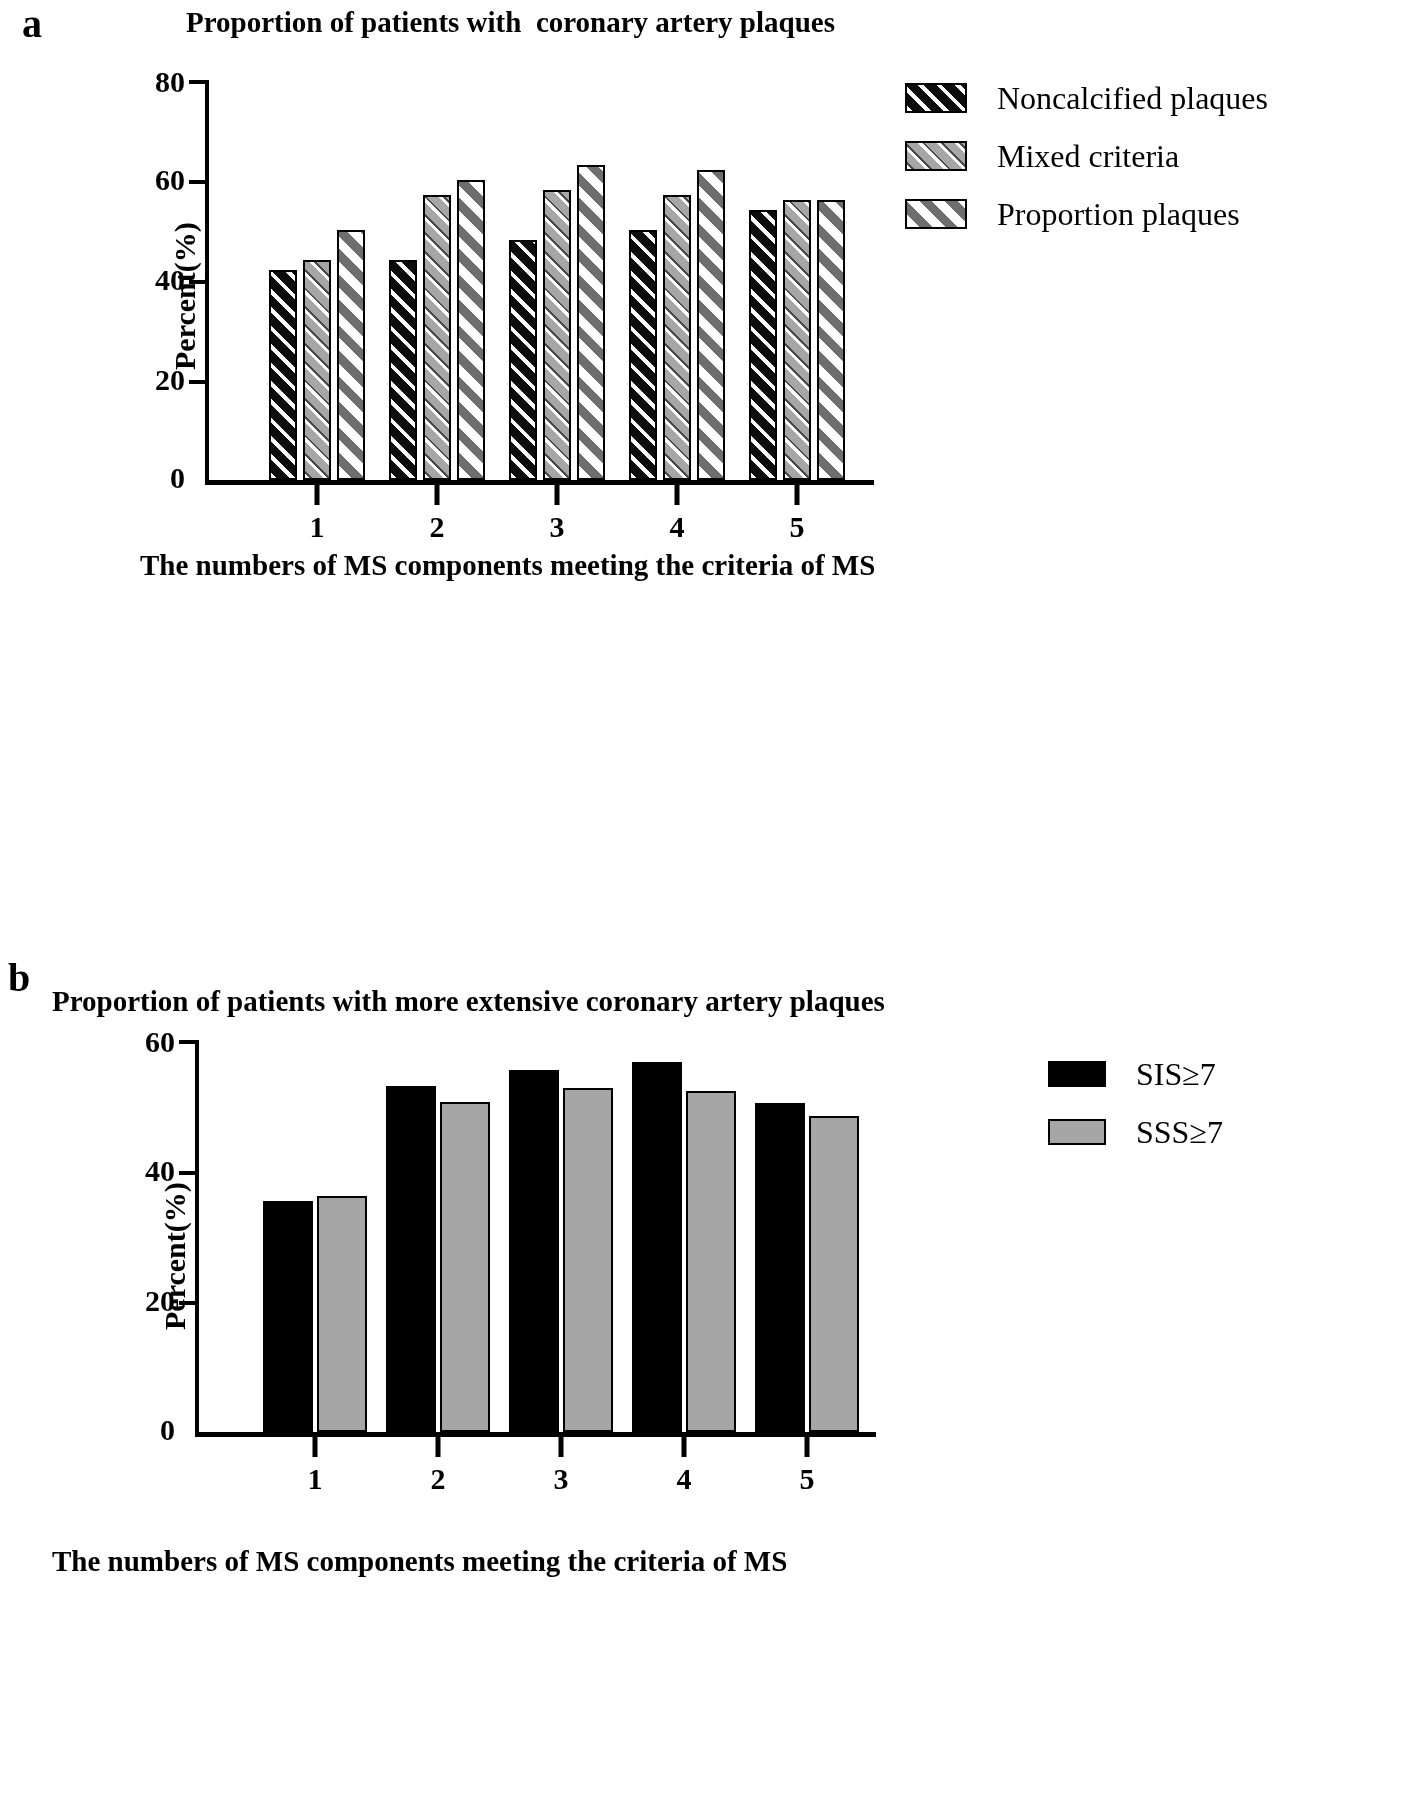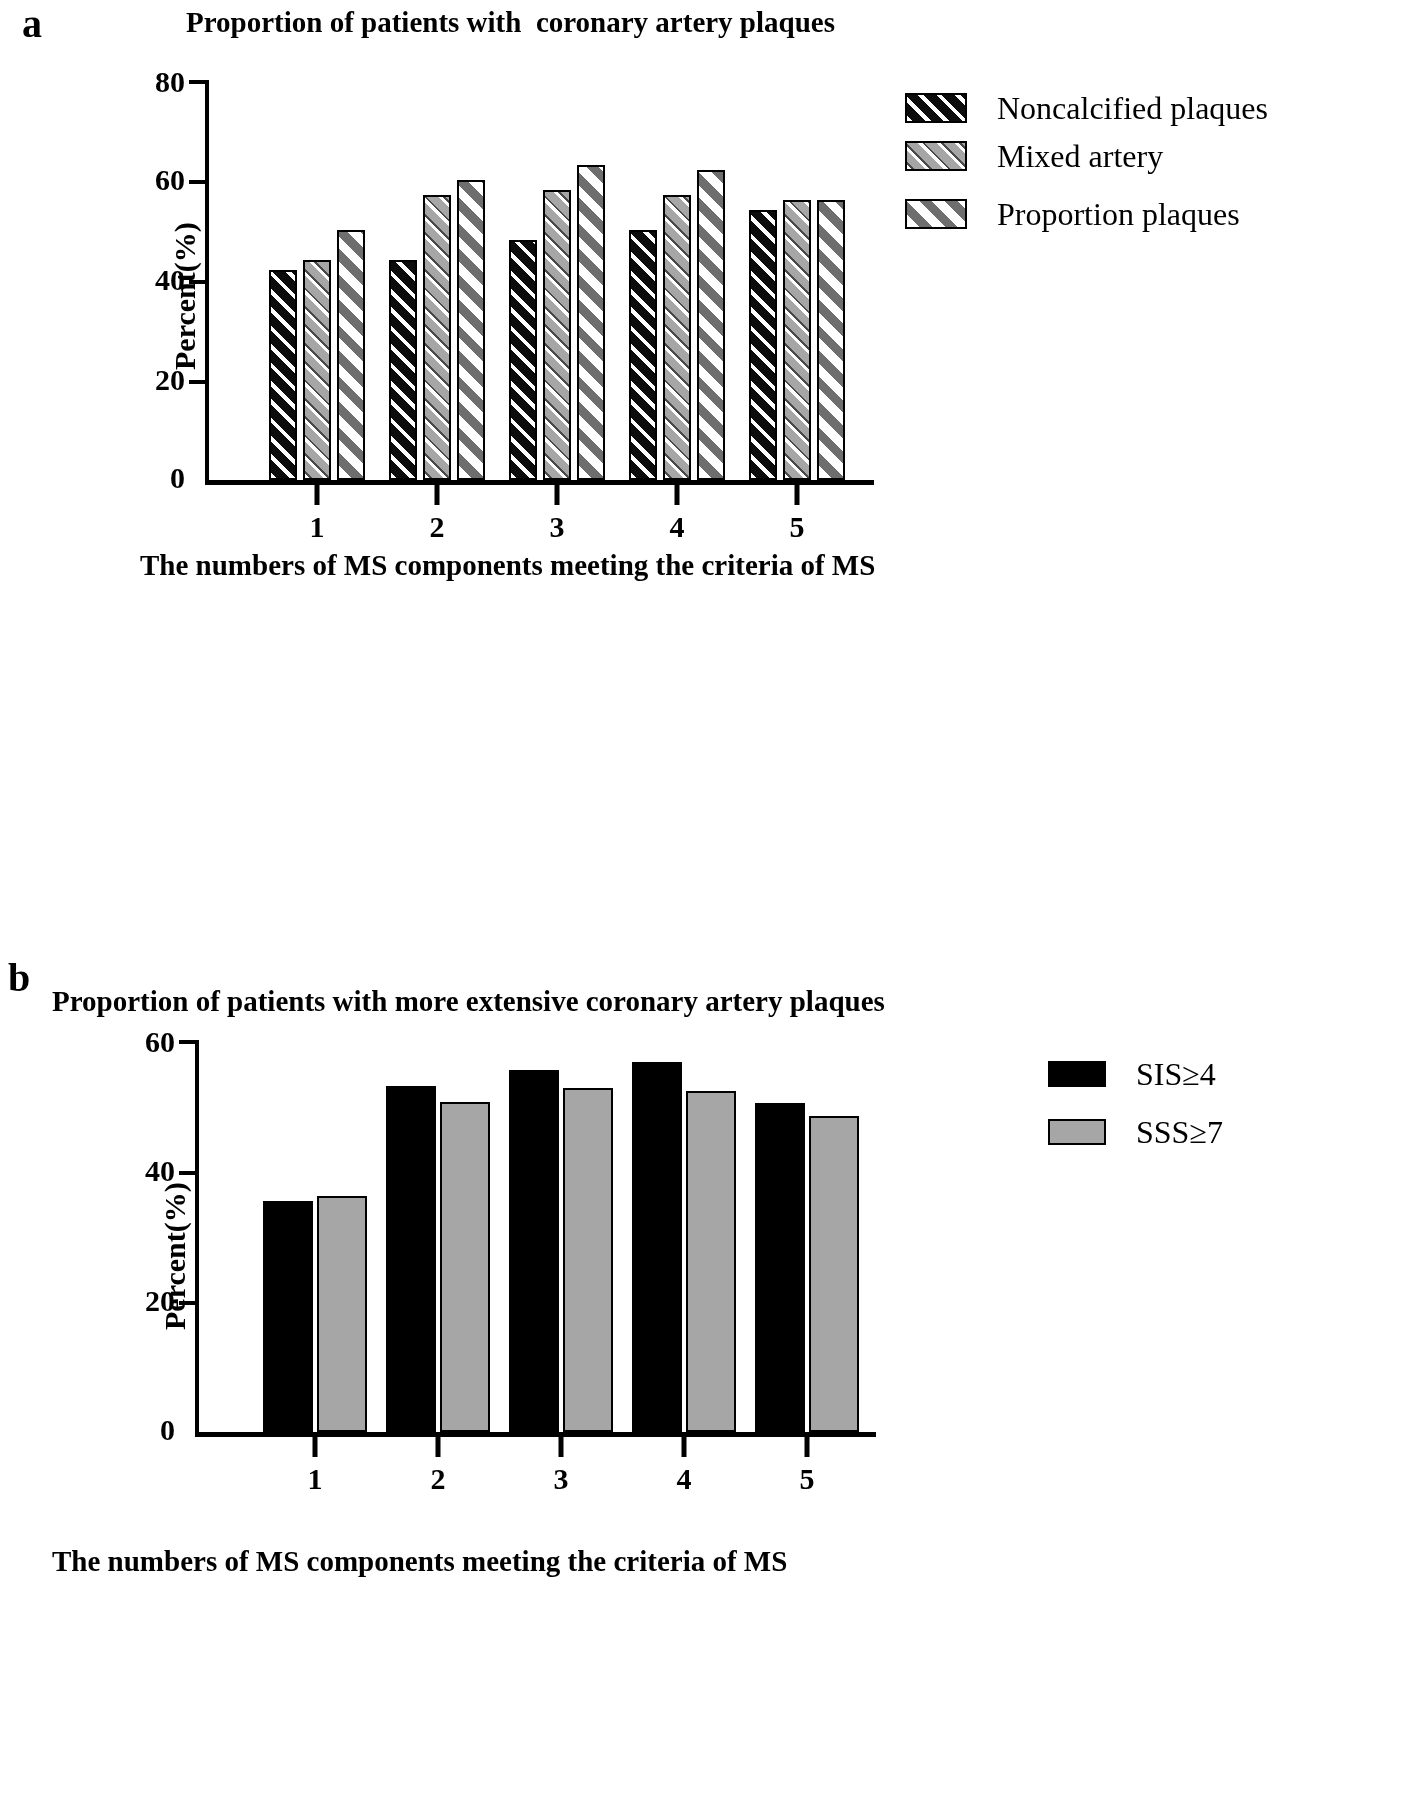--- a/index.html
+++ b/index.html
@@ -135,27 +135,27 @@
     <div class="xtick-label" style="left:352px;top:432px;">3</div>
     <div class="xtick-label" style="left:472px;top:432px;">4</div>
     <div class="xtick-label" style="left:592px;top:432px;">5</div>
   </div>
 
   <div class="ylabel" style="left:168px;top:370px;">Percent(%)</div>
 
   <div class="xlabel" style="left:140px;top:549px;">The numbers of MS components meeting the criteria of MS</div>
 
   <div class="legend" style="left:905px;top:82px;width:500px;height:160px;">
-    <div class="legend-row" style="top:10px;left:0px;">
+    <div class="legend-row" style="top:0px;left:0px;">
       <div class="swatch pat-noncalc"></div>
       <div class="legend-text">Noncalcified plaques</div>
     </div>
     <div class="legend-row" style="top:58px;left:0px;">
       <div class="swatch pat-mixed"></div>
-      <div class="legend-text">Mixed artery</div>
+      <div class="legend-text">Mixed criteria</div>
     </div>
     <div class="legend-row" style="top:116px;left:0px;">
       <div class="swatch pat-calc"></div>
       <div class="legend-text">Proportion plaques</div>
     </div>
   </div>
 </div>
 
 <div class="panel" id="panel-b">
 
@@ -205,20 +205,20 @@
     <div class="xtick-label" style="left:612px;top:424px;">5</div>
   </div>
 
   <div class="ylabel" style="left:158px;top:390px;">Percent(%)</div>
 
   <div class="xlabel" style="left:52px;top:605px;">The numbers of MS components meeting the criteria of MS</div>
 
   <div class="legend" style="left:1048px;top:118px;width:330px;height:110px;">
     <div class="legend-row" style="top:0px;left:0px;">
       <div class="swatch swatch-b solid-black"></div>
-      <div class="legend-text">SIS≥4</div>
+      <div class="legend-text">SIS≥7</div>
     </div>
     <div class="legend-row" style="top:58px;left:0px;">
       <div class="swatch swatch-b solid-gray"></div>
       <div class="legend-text">SSS≥7</div>
     </div>
   </div>
 </div>
 
 </body></html>

